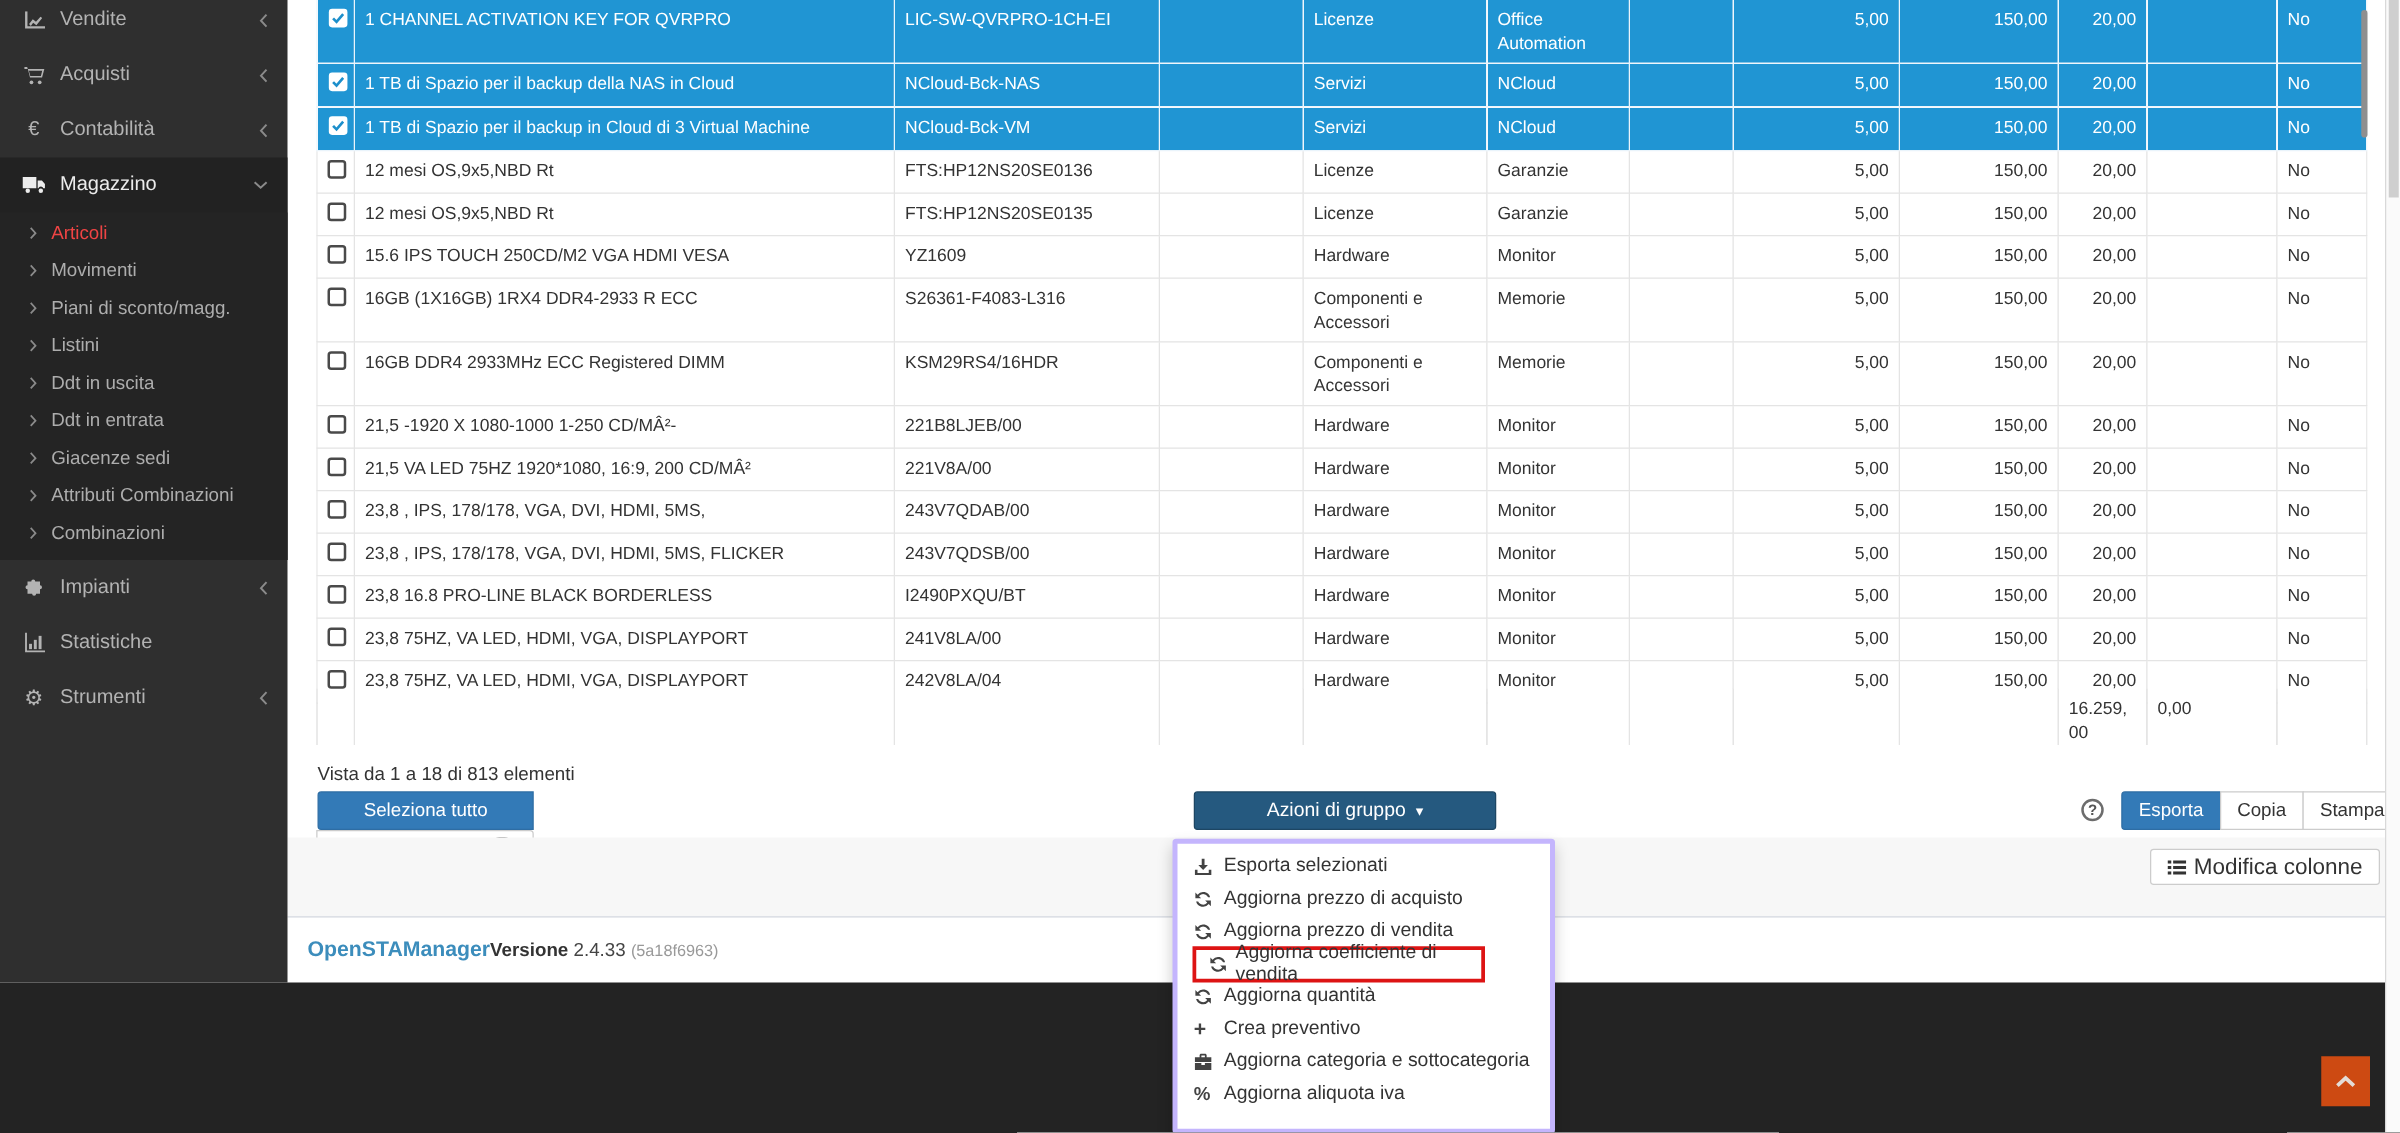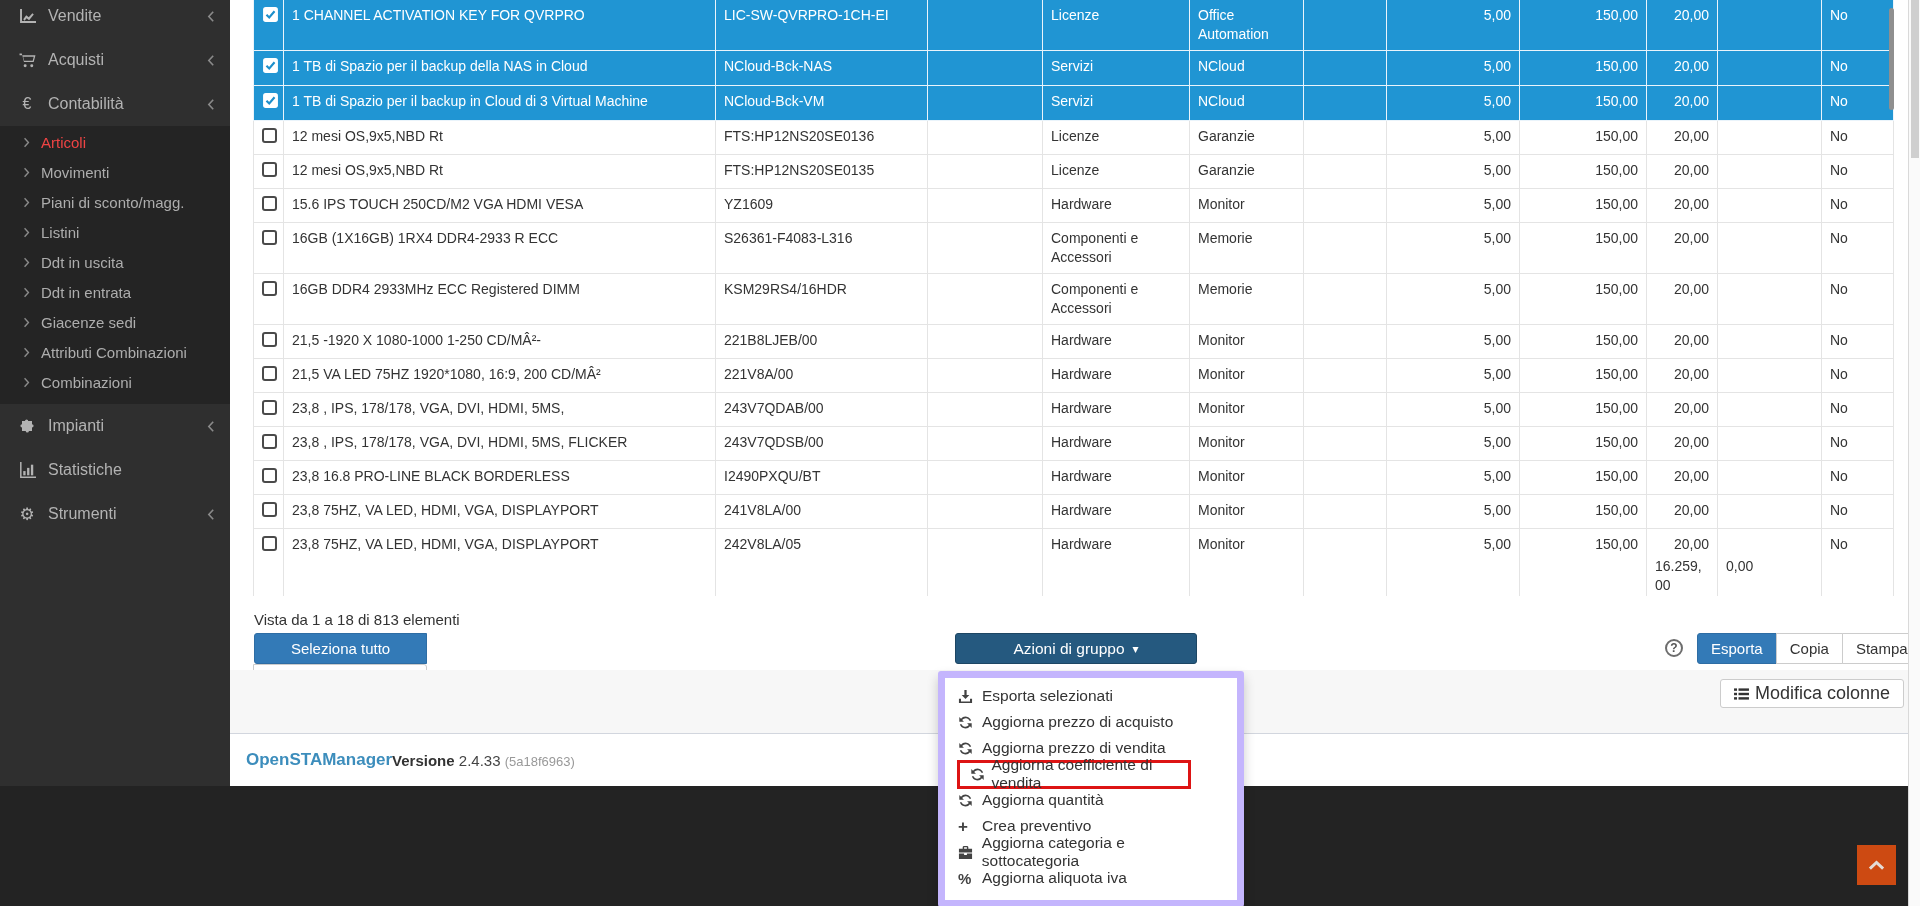--- a/index.html
+++ b/index.html
@@ -75,21 +75,21 @@
           border-top:1px solid #d2d6de;display:flex;align-items:center;
           padding:0 16px;}
   .brand{color:var(--brand);font-weight:bold;font-size:17px;cursor:pointer;}
   .version{font-size:15px;color:#444;}
   .version b{color:#333;}
   .version .build{font-size:13px;color:#999;}
   .bottom-strip{position:absolute;left:0;right:0;top:786px;height:120px;background:#232323;}
 
   
   .dropdown{position:absolute;left:938px;top:671px;width:306px;height:236px;background:#fff;
-            border:7px solid #c4b5fd;border-radius:3px;box-shadow:0 6px 12px rgba(0,0,0,.2);
+            border:4px solid #c4b5fd;border-radius:3px;box-shadow:0 6px 12px rgba(0,0,0,.2);
             padding:5px 0;z-index:50;overflow:hidden;}
   .dd-item{height:26px;display:flex;align-items:center;padding:0 13px;font-size:15.5px;color:#333;cursor:pointer;}
   .dd-item .d-ico{width:19px;margin-right:5px;display:inline-flex;color:#434343;font-size:14px;font-weight:bold;}
   .dd-item.highlight{border:3px solid var(--hl);width:234px;height:29px;padding:0 10px;margin:-1.5px 12px;}
 
   .scroll-top{position:absolute;left:1857px;top:845px;width:39px;height:40px;background:var(--scrolltop);
               display:flex;align-items:center;justify-content:center;cursor:pointer;z-index:60;border:none;}
 </style>
 </head>
 <body>
@@ -132,20 +132,36 @@
             <span style="font-size:16px;line-height:1">€</span>
           </span>
           <span>Contabilità</span>
           <span class="s-chev">
             <svg class="ic" width="8" height="13" viewBox="0 0 8 12" fill="none" stroke="currentColor" stroke-width="1.6">
               <path d="M6.2 1.2L1.8 6l4.4 4.8"></path>
             </svg>
           </span>
         </div>
         <div class="side-section">
+          <div class="side-item">
+            <span class="s-ico">
+              <svg class="ic" width="19" height="14" viewBox="0 0 18 13" fill="currentColor">
+                <path d="M0 .5h10.5V9H0z"></path>
+                <path d="M11.5 3h3.2L17 5.8V9h-1.2a2 2 0 0 0-3.8 0h-.5z"></path>
+                <circle cx="4" cy="10.8" r="1.7"></circle>
+                <circle cx="13.9" cy="10.8" r="1.7"></circle>
+              </svg>
+            </span>
+            <span>Magazzino</span>
+            <span class="s-chev">
+              <svg class="ic" width="13" height="8" viewBox="0 0 12 8" fill="none" stroke="currentColor" stroke-width="1.6">
+                <path d="M1.2 1.8L6 6.2l4.8-4.4"></path>
+              </svg>
+            </span>
+          </div>
           <div class="submenu">
             <div class="sub-item active">
               <span class="sub-chev">
                 <svg class="ic" width="7" height="11" viewBox="0 0 8 12" fill="none" stroke="currentColor" stroke-width="1.6">
                   <path d="M1.8 1.2L6.2 6 1.8 10.8"></path>
                 </svg>
               </span>
               <span>Articoli</span>
             </div>
             <div class="sub-item">
@@ -470,21 +486,21 @@
             <td></td>
             <td class="num">5,00</td>
             <td class="num">150,00</td>
             <td class="num">20,00</td>
             <td></td>
             <td>No</td>
           </tr>
           <tr class="">
             <td class="c-cb"><span class="cb-empty"></span></td>
             <td>23,8 75HZ, VA LED, HDMI, VGA, DISPLAYPORT</td>
-            <td>242V8LA/05</td>
+            <td>242V8LA/04</td>
             <td></td>
             <td>Hardware</td>
             <td>Monitor</td>
             <td></td>
             <td class="num">5,00</td>
             <td class="num">150,00</td>
             <td class="num">20,00</td>
             <td></td>
             <td>No</td>
           </tr>

